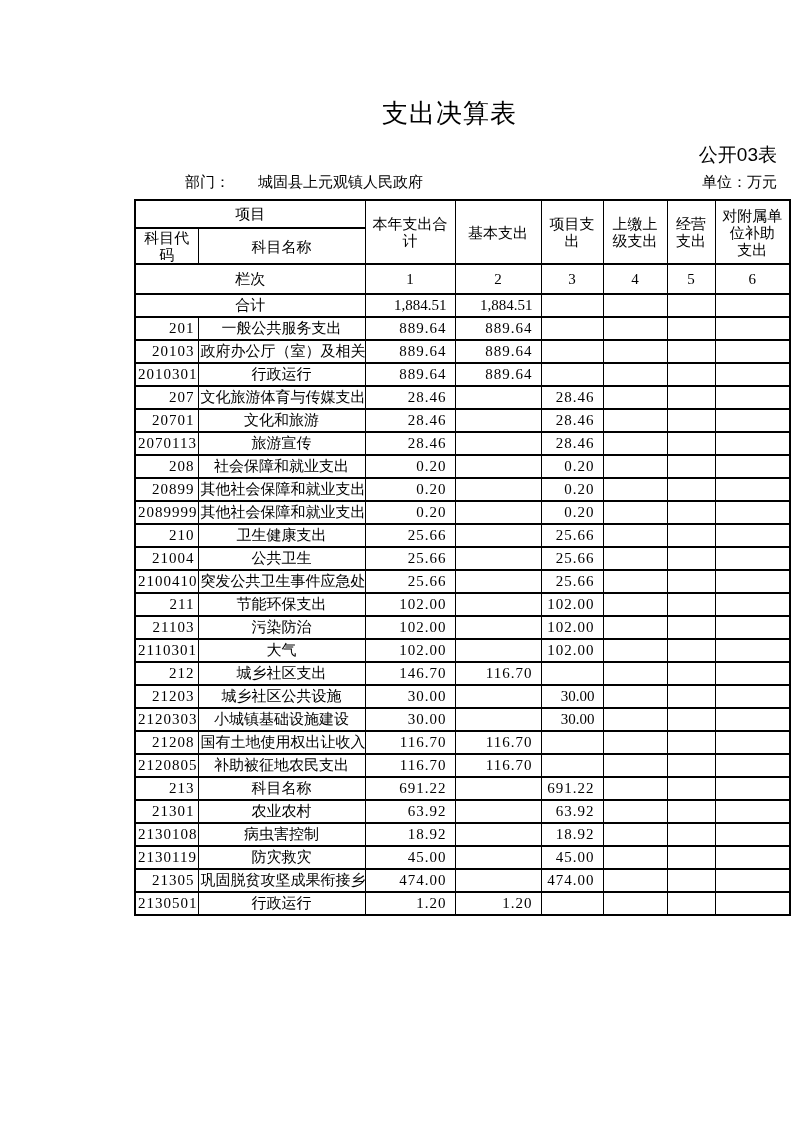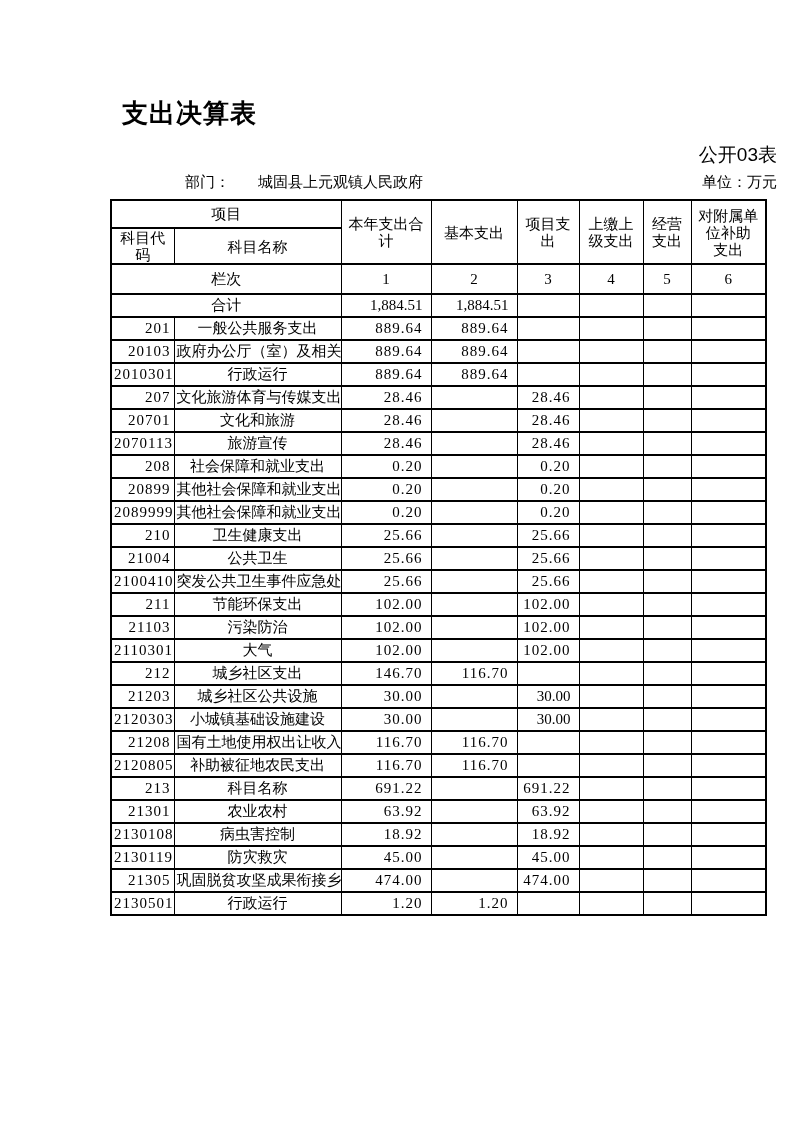--- a/index.html
+++ b/index.html
@@ -6,37 +6,37 @@
   html, body { margin: 0; padding: 0; }
   body {
     width: 793px; height: 1122px;
     background: #ffffff; color: #000000;
     position: relative;
     font-family: "Liberation Sans", sans-serif;
     overflow: hidden;
   }
   .title {
     position: absolute; top: 96px; left: 122px; width: 655px;
-    text-align: left; font-size: 26px; font-weight: bold;
+    text-align: center; font-size: 26px; font-weight: normal;
     letter-spacing: 1px;
   }
   .table-no {
     position: absolute; top: 142px; left: 122px; width: 655px;
     text-align: right; font-size: 19px;
   }
   .meta {
     position: absolute; top: 173px; left: 122px; width: 655px;
     font-size: 15px;
   }
   .dept-label { margin-left: 63px; }
   .dept-name { margin-left: 28px; }
   .unit { float: right; }
 
   table.budget {
-    position: absolute; top: 199px; left: 110px; width: 655px;
+    position: absolute; top: 199px; left: 134px; width: 655px;
     border-collapse: collapse; table-layout: fixed;
     border: 2px solid #000;
   }
   .budget th, .budget td {
     border-left: 1px solid #000; border-right: 1px solid #000;
     border-top: 2px solid #000; border-bottom: 2px solid #000;
     font-weight: normal; font-size: 15px;
     padding: 0 2px; overflow: hidden;
     text-align: center; vertical-align: middle;
   }

